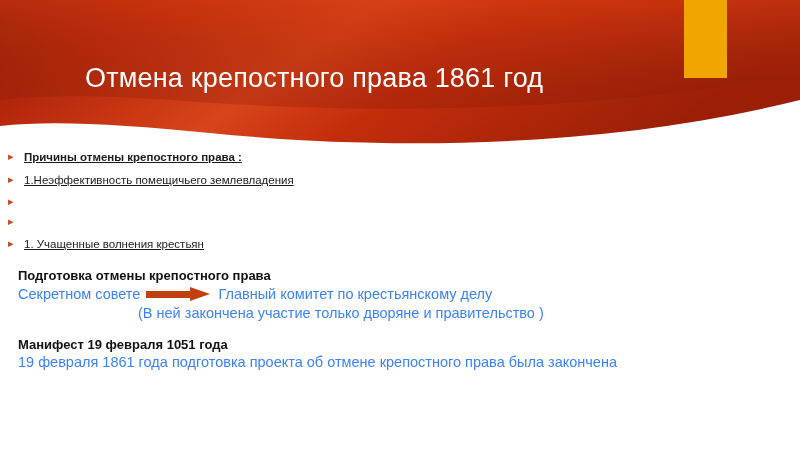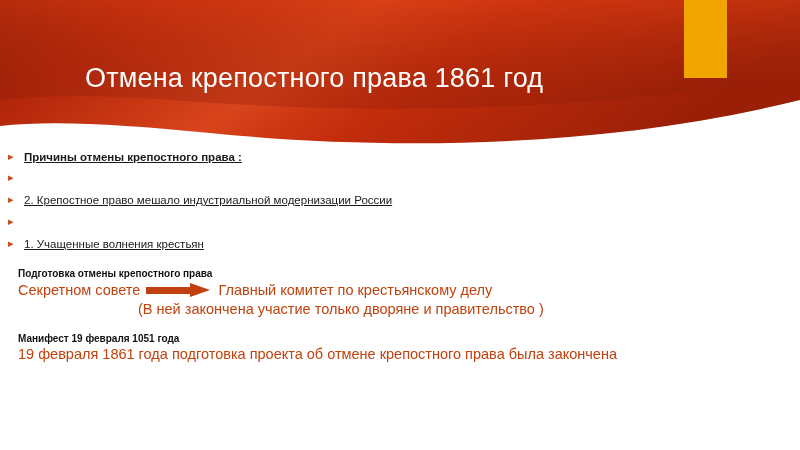--- a/index.html
+++ b/index.html
@@ -93,28 +93,28 @@
     font-weight: normal;
   }
 
   .para-block {
     position: absolute;
     left: 18px;
     top: 122px;
     width: 770px;
   }
   .line-bold {
-    font-size: 10px;
+    font-size: 13px;
     color: #111111;
     font-weight: bold;
     line-height: 1.35;
   }
   .line-normal {
     font-size: 14.5px;
-    color: #c2410c;
+    color: #3b82f6;
     font-weight: normal;
     line-height: 1.35;
   }
   .arrow-line {
     display: flex;
     align-items: center;
     line-height: 1.35;
   }
   .arrow-shape {
     display: inline-block;
@@ -176,25 +176,25 @@
 
   <div class="bullet-list">
 
     <div class="bullet-row">
       <span class="bullet-mark">▸</span>
       <span class="bullet-text">Причины отмены крепостного права :</span>
     </div>
 
     <div class="bullet-row">
       <span class="bullet-mark">▸</span>
-    </div>
-
-    <div class="bullet-row">
-      <span class="bullet-mark">▸</span>
-      <span class="bullet-text normal">2. Крепостное право мешало индустриальной модернизации России</span>
+      <span class="bullet-text normal">1.Неэффективность помещичьего землевладения</span>
+    </div>
+
+    <div class="bullet-row">
+      <span class="bullet-mark">▸</span>
     </div>
 
     <div class="bullet-row">
       <span class="bullet-mark">▸</span>
     </div>
 
     <div class="bullet-row">
       <span class="bullet-mark">▸</span>
       <span class="bullet-text normal">1. Учащенные волнения крестьян</span>
     </div>

